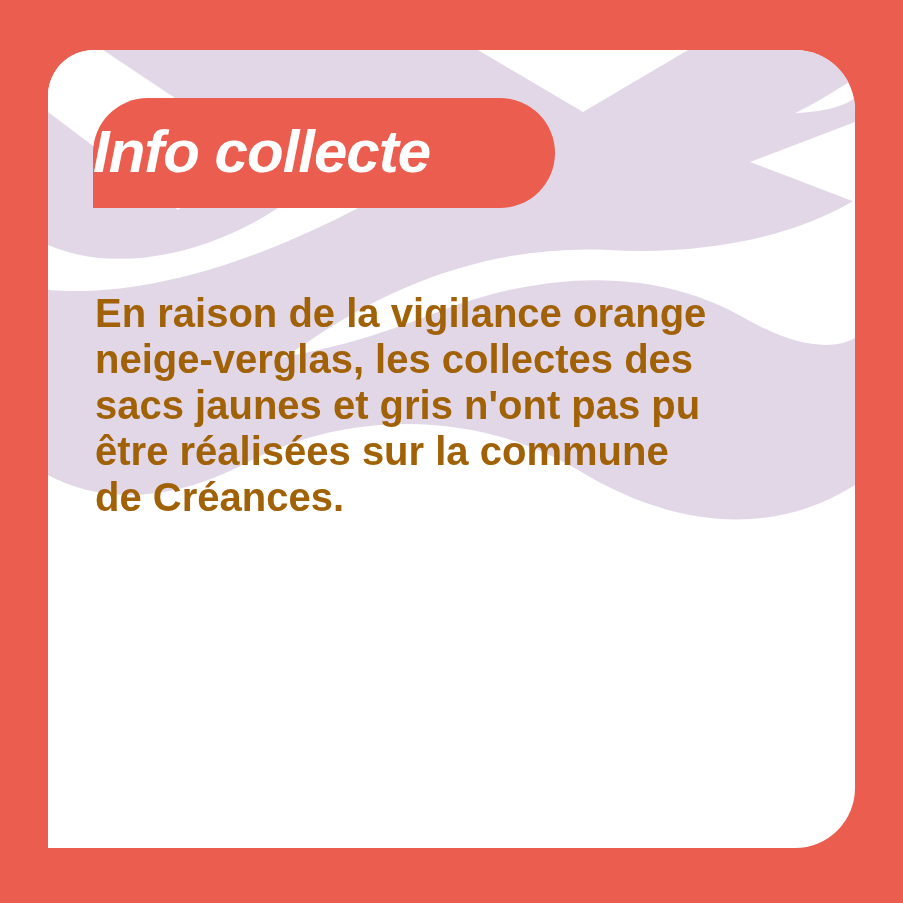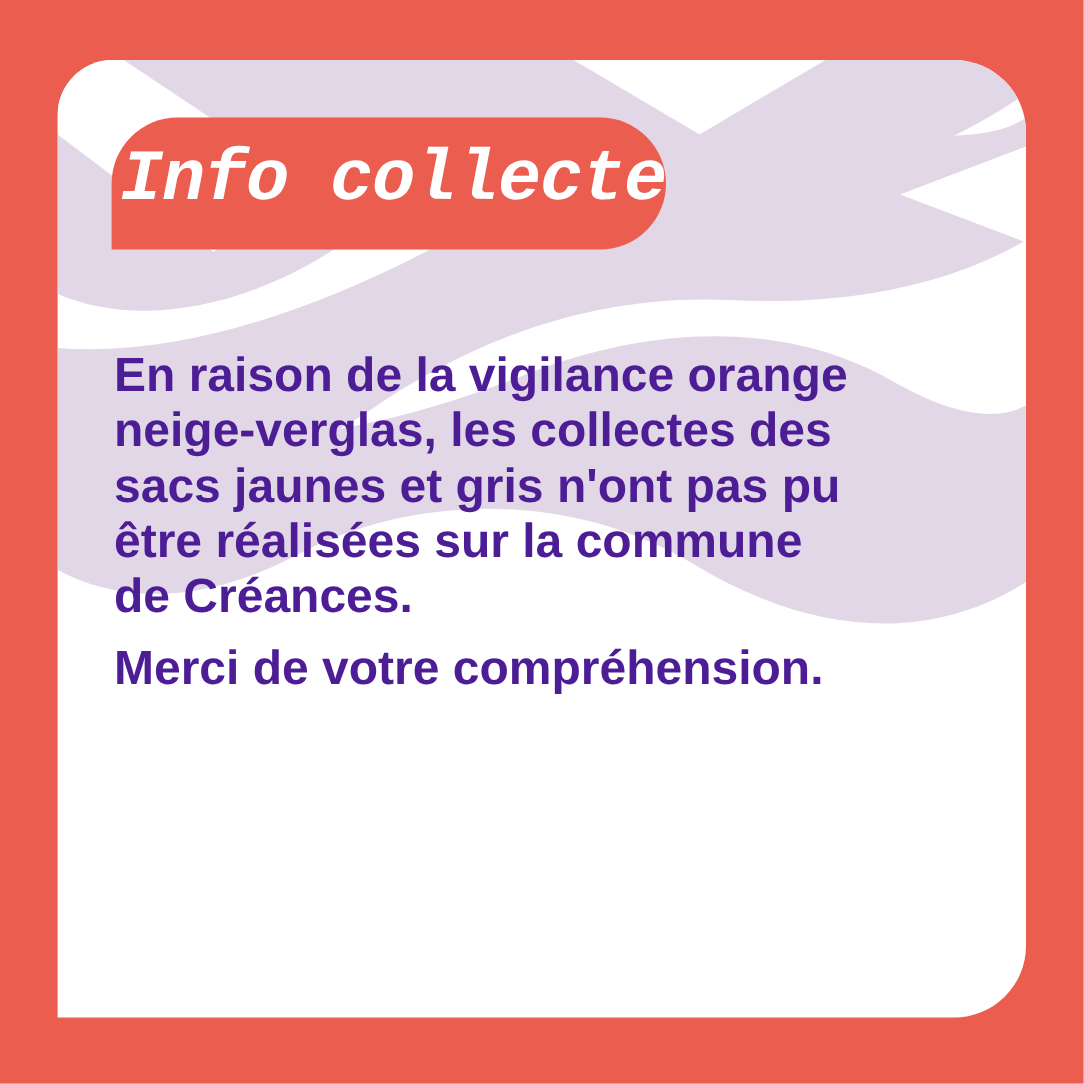--- a/index.html
+++ b/index.html
@@ -34,40 +34,39 @@
   .badge {
     position: absolute;
     left: 45px;
     top: 48px;
     width: 462px;
     height: 110px;
     background: #ea5d4f;
     border-radius: 56px 56px 56px 0; 
     display: flex;
     align-items: center;
-    justify-content: flex-end;
-    font-family: Liberation Mono, monospace;
+    justify-content: flex-start;
   }
   .badge-label {
     color: #ffffff;
     font-size: 60px;
     font-weight: bold;
     font-style: italic;
     letter-spacing: -1px;
     transform: translateY(-2px);
   }
   .text-block {
     position: absolute;
     left: 47px;
     top: 240px;
     width: 720px;
   }
   .text-block p {
     margin: 0 0 14px 0;
-    color: #4c1d95;
+    color: #a16207;
     font-size: 40px;
     line-height: 1.15;
     font-weight: bold;
     white-space: pre-line; 
     letter-spacing: 0;
   }
 </style>
 </head>
 <body>
 
@@ -91,16 +90,15 @@
   <div class="badge">
     <span class="badge-label">Info collecte</span>
   </div>
 
   <div class="text-block">
     <p>En raison de la vigilance orange
 neige-verglas, les collectes des
 sacs jaunes et gris n'ont pas pu
 être réalisées sur la commune
 de Créances.</p>
-    <p>Merci de votre compréhension.</p>
   </div>
 
 </div>
 
 </body></html>

